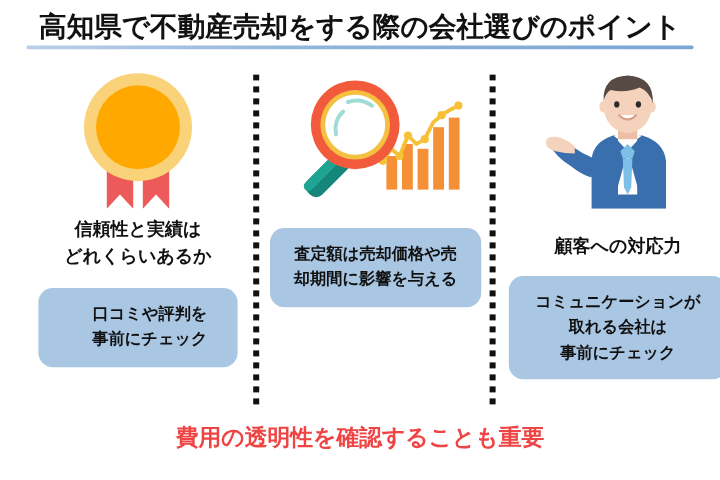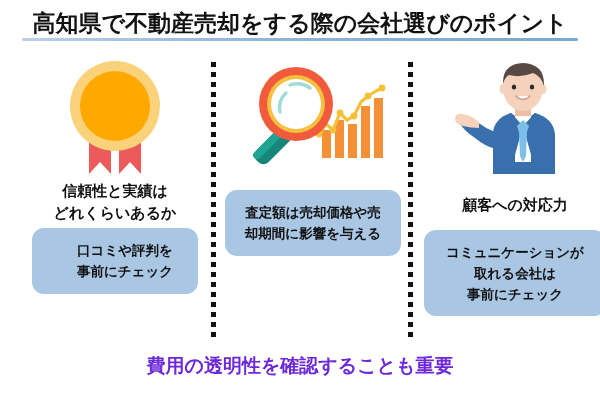--- a/index.html
+++ b/index.html
@@ -121,21 +121,21 @@
     text-align: center;
     display: flex;
     align-items: center;
     justify-content: center;
     white-space: pre-line;
     box-sizing: border-box;
   }
   .note-1 {
     width: 166px;
     height: 66px;
-    margin-top: 4px;
+    margin-top: 16px;
     padding-left: 20px;
   }
   .note-2 {
     width: 176px;
     height: 66px;
     margin-top: 16px;
   }
   .note-3 {
     width: 182px;
     height: 86px;
@@ -146,21 +146,21 @@
   .footer {
     position: absolute;
     left: 0;
     top: 352px;
     width: 600px;
     text-align: center;
   }
   .footer-text {
     font-size: 19px;
     font-weight: bold;
-    color: #6d28d9;
+    color: #ef4444;
     line-height: 26px;
     white-space: nowrap;
   }
 
   svg { display: block; }
 </style>
 </head>
 <body>
 
 <div class="infographic">

